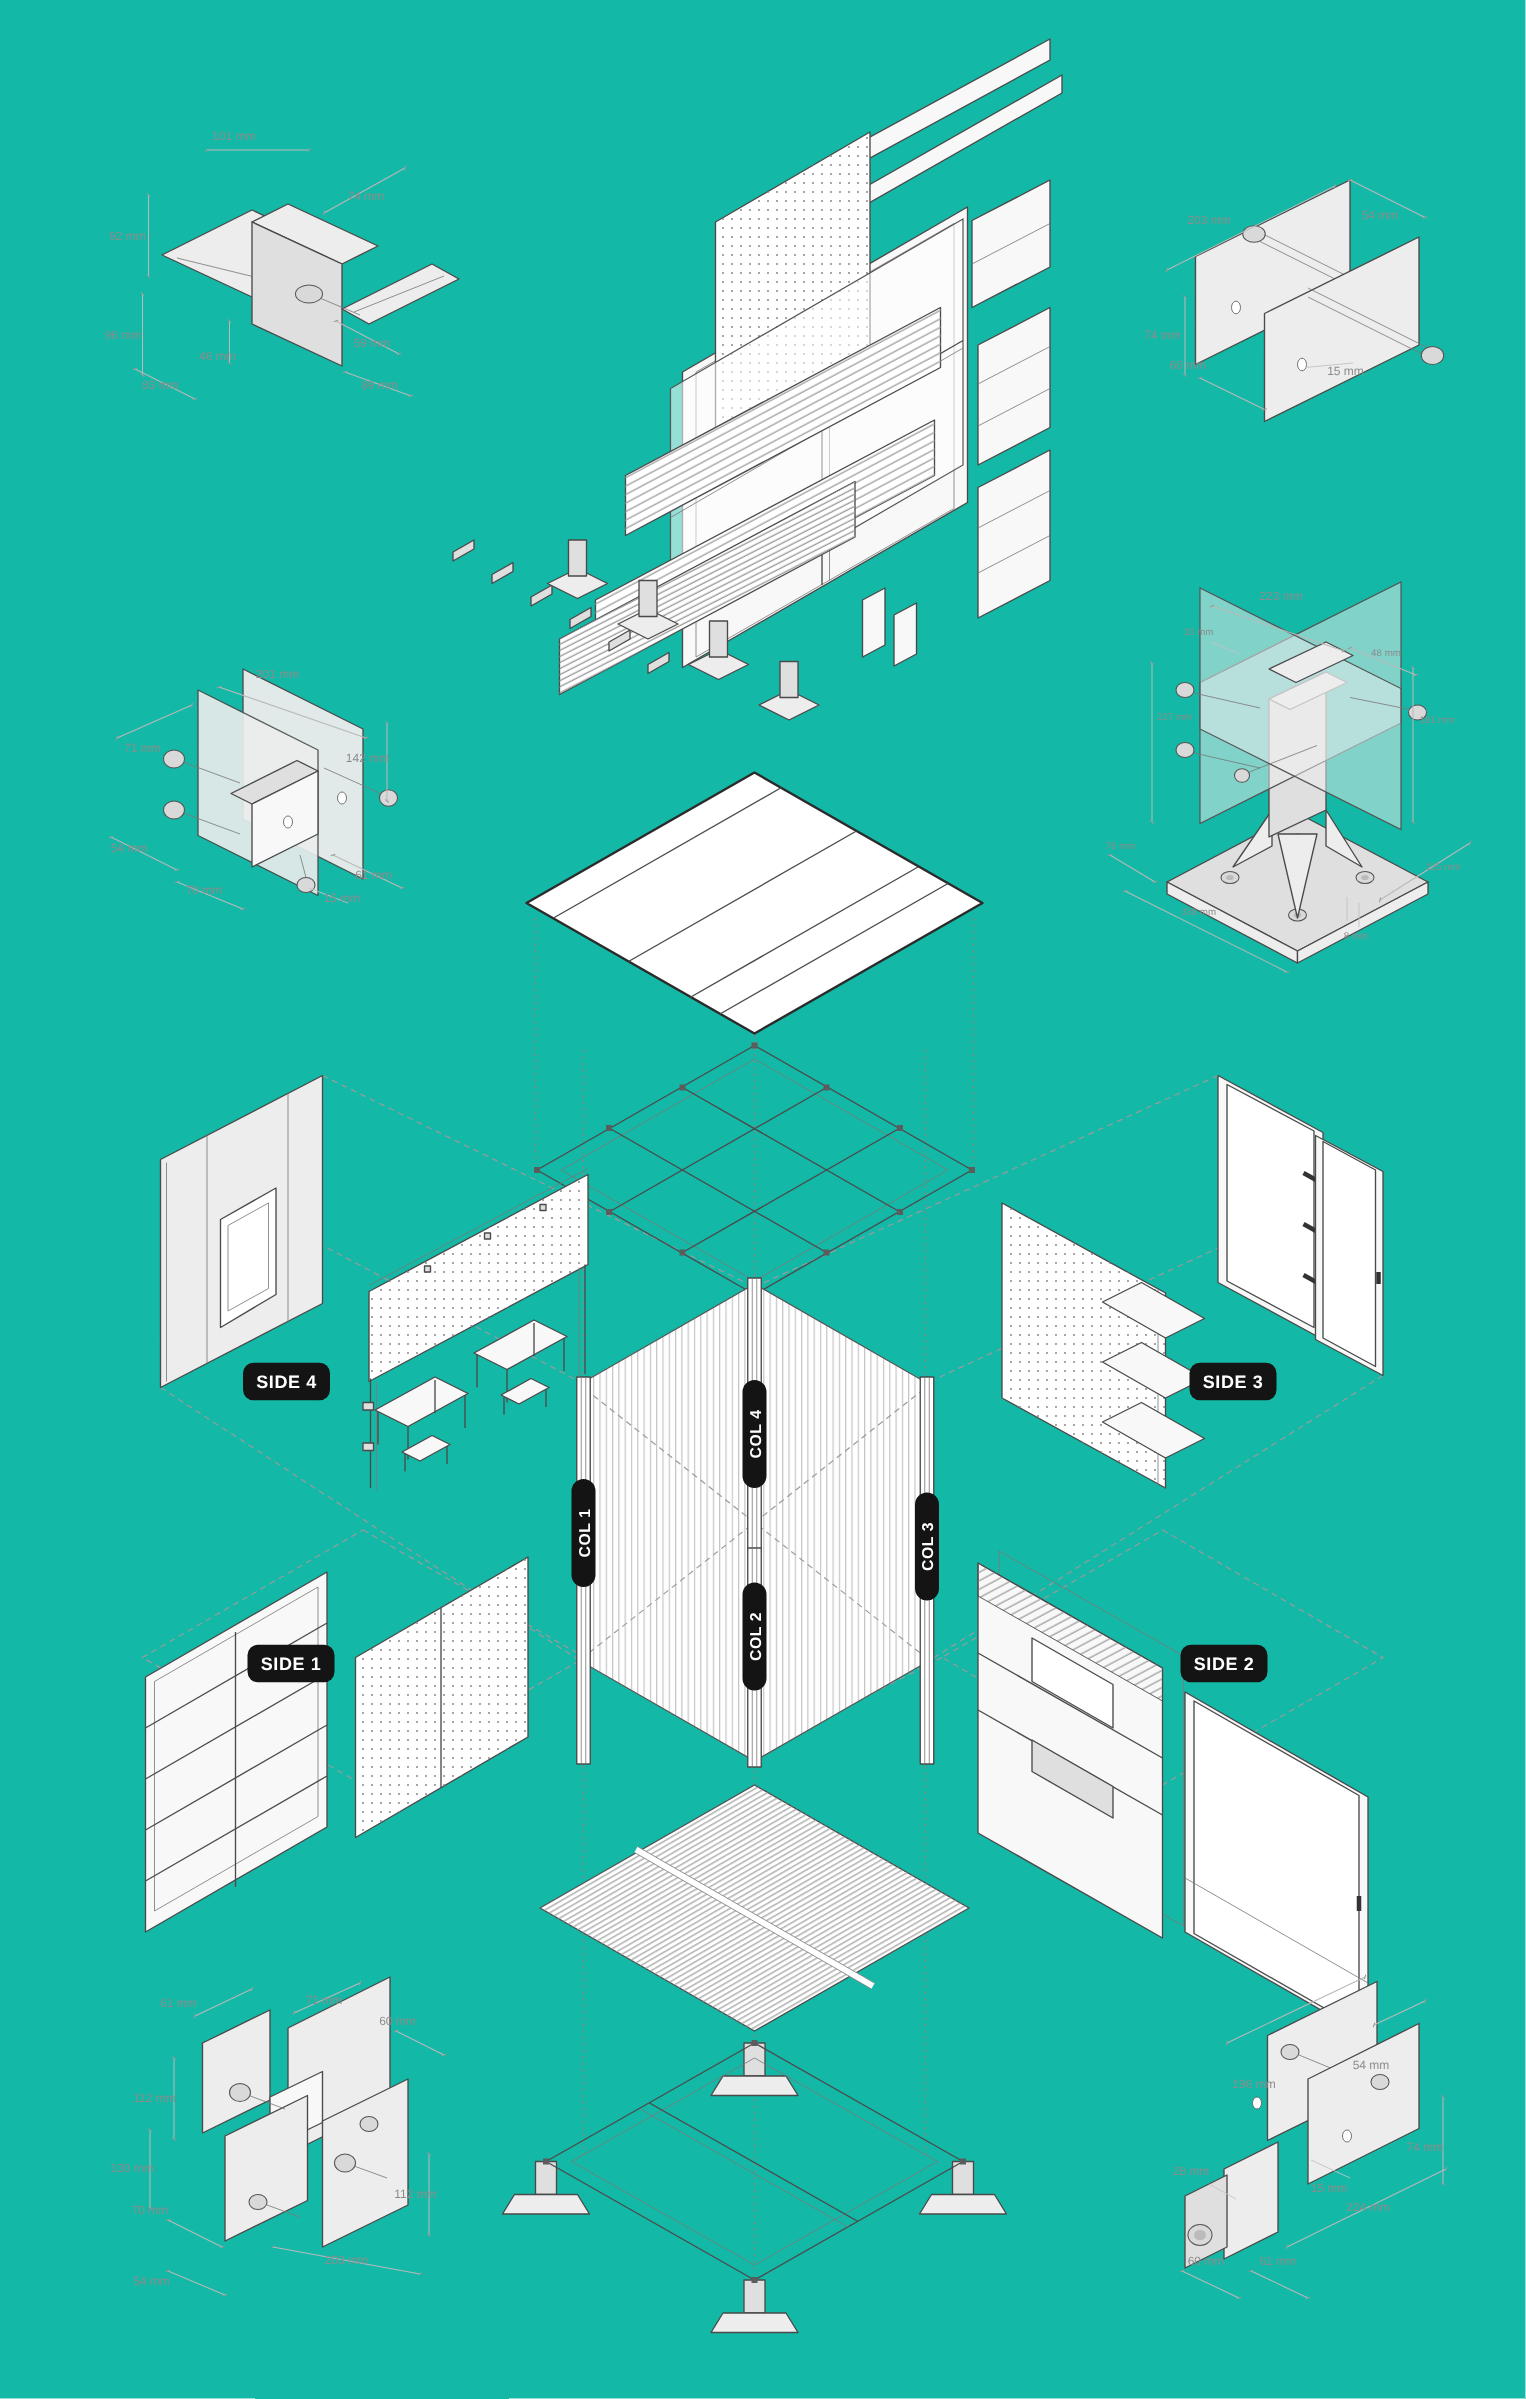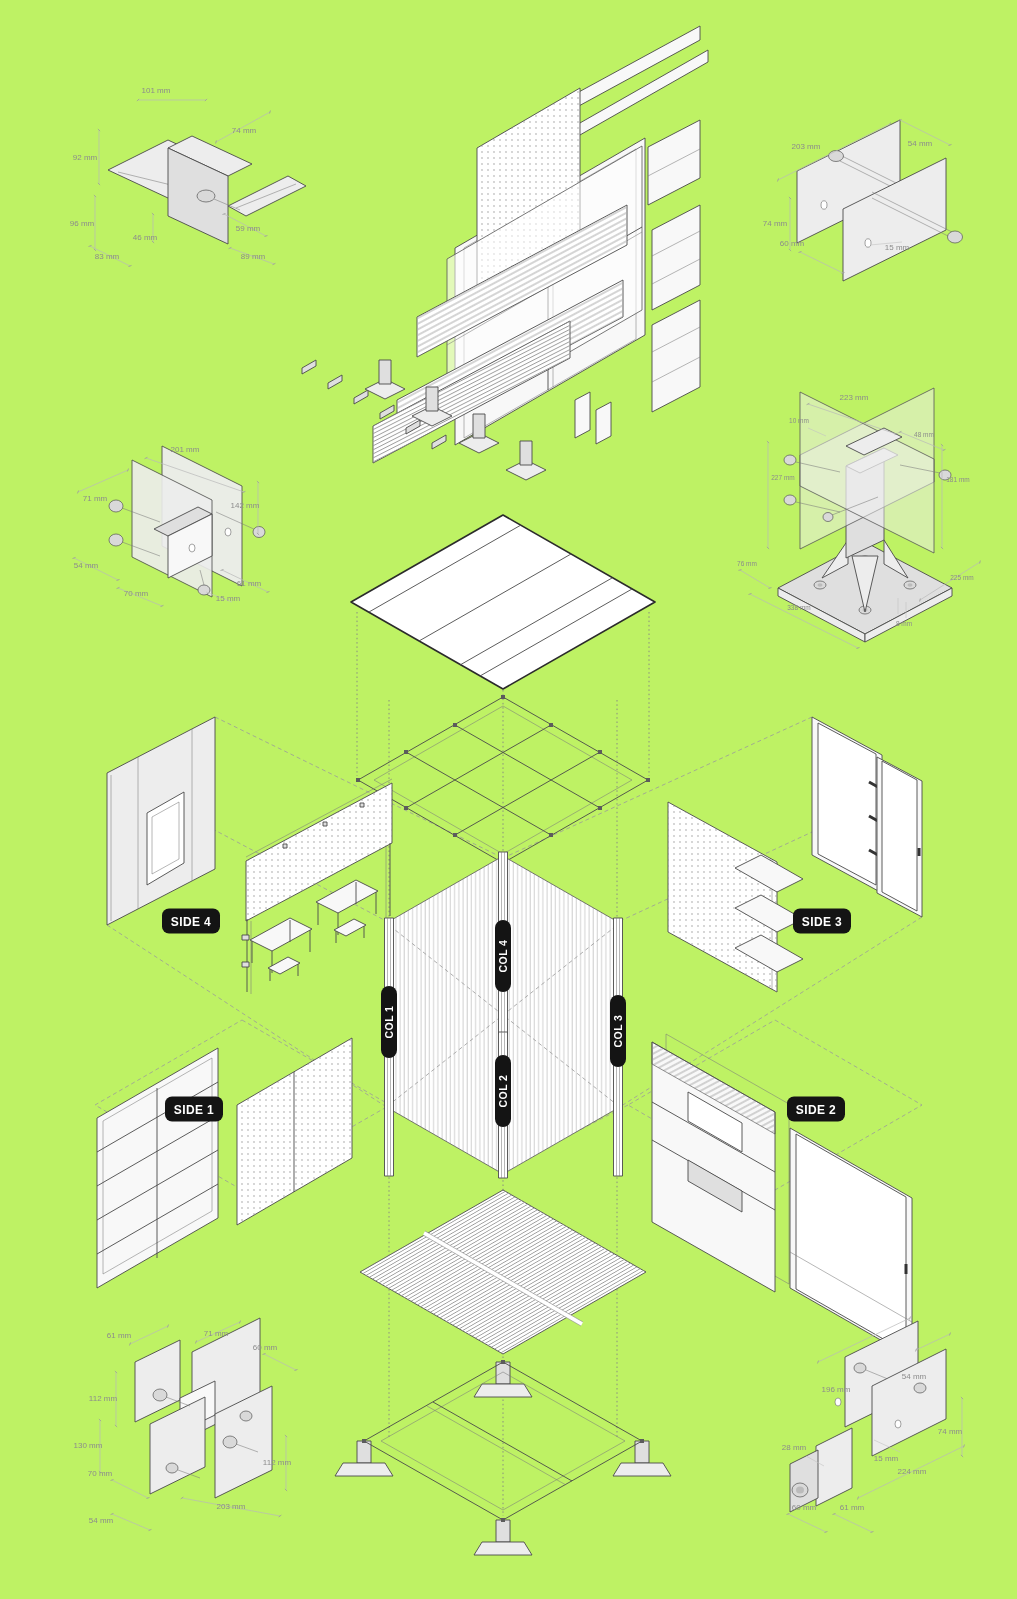--- a/index.html
+++ b/index.html
@@ -1,16 +1,16 @@
 <!DOCTYPE html>
 <html><head>
 <meta charset="utf-8">
 <style>
   html,body{margin:0;padding:0;background:#fff}
-  #canvas{position:relative;width:1017px;height:1599px;background:#bef264;font-family:"Liberation Sans",sans-serif;overflow:hidden}
+  #canvas{position:relative;width:1017px;height:1599px;background:#14b8a6;font-family:"Liberation Sans",sans-serif;overflow:hidden}
   svg{position:absolute;left:0;top:0}
   text{font-family:"Liberation Sans",sans-serif}
   .f1{fill:#ededed;stroke:#4a4a4a;stroke-width:.9;stroke-linejoin:round}
   .f2{fill:#dfdfdf;stroke:#4a4a4a;stroke-width:.9;stroke-linejoin:round}
   .f3{fill:#f8f8f8;stroke:#4a4a4a;stroke-width:.9;stroke-linejoin:round}
   .fw{fill:#fff;stroke:#4a4a4a;stroke-width:.9;stroke-linejoin:round}
   .s{fill:none;stroke:#4a4a4a;stroke-width:.9;stroke-linejoin:round}
   .th{fill:none;stroke:#7a7a7a;stroke-width:.55}
   .dim{fill:none;stroke:#b9b9b9;stroke-width:.7;marker-start:url(#tk);marker-end:url(#tk)}
   .ld{fill:none;stroke:#c3c3c3;stroke-width:.6}

